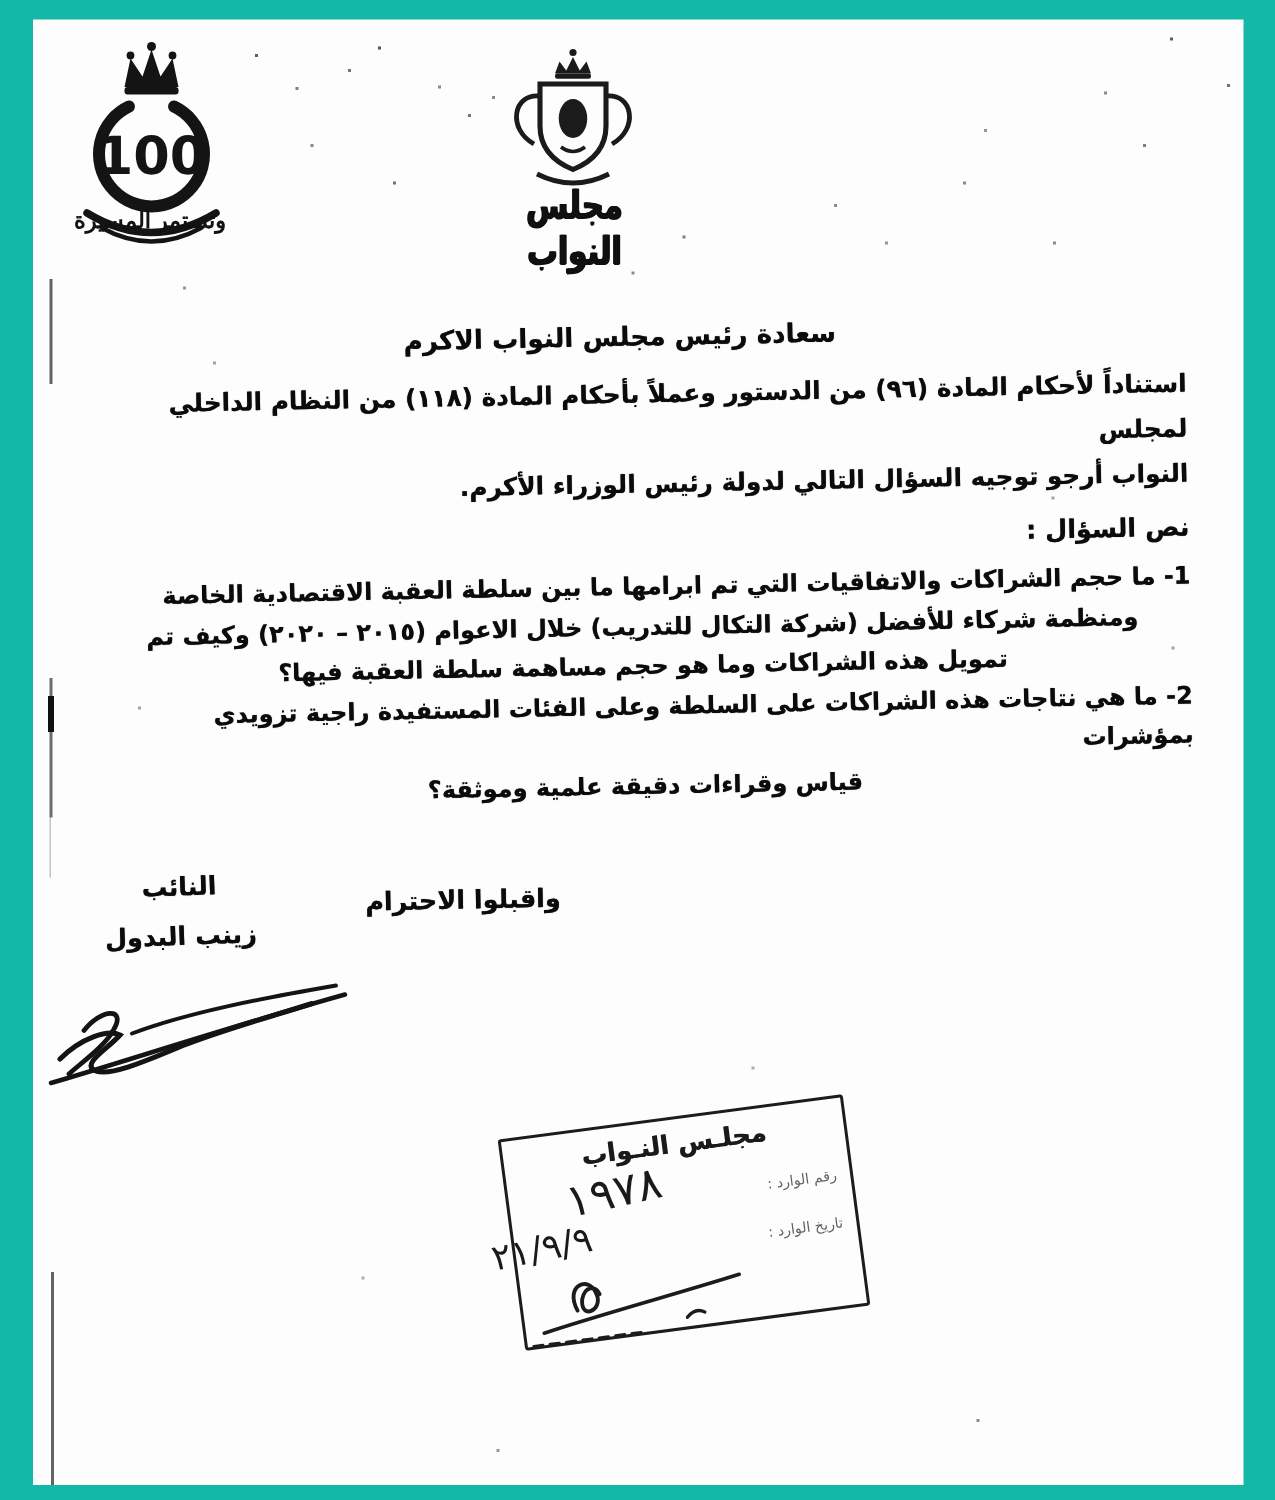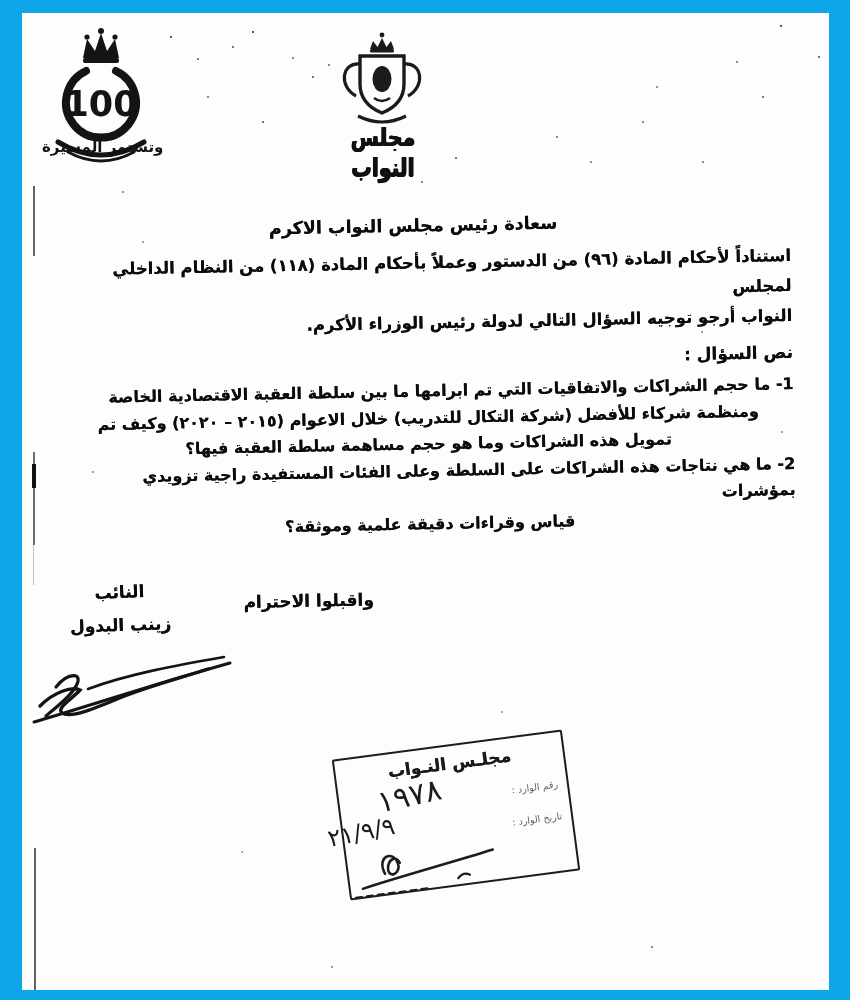--- a/index.html
+++ b/index.html
@@ -1,37 +1,37 @@
 <!DOCTYPE html>
 <html lang="ar"><head>
 <meta charset="utf-8">
 <style>
   html,body{margin:0;padding:0;}
-  #screen{position:relative;width:850px;height:1000px;background:#0ea5e9;overflow:hidden;
+  #screen{position:relative;width:850px;height:1000px;background:#14b8a6;overflow:hidden;
           font-family:"DejaVu Sans",sans-serif;}
   #paper{position:absolute;left:22px;top:13px;width:807px;height:977px;background:#fdfdfd;}
 
   
   .scanline{position:absolute;background:#3c3c3c;}
   .speckles{position:absolute;left:0;top:0;width:2px;height:2px;background:transparent;
     box-shadow:170px 36px rgba(25,25,25,.7),197px 58px rgba(25,25,25,.55),232px 46px rgba(25,25,25,.6),
     252px 31px rgba(25,25,25,.75),292px 57px rgba(25,25,25,.5),312px 76px rgba(25,25,25,.6),
     207px 96px rgba(25,25,25,.5),262px 121px rgba(25,25,25,.6),328px 64px rgba(25,25,25,.5),
     455px 157px rgba(25,25,25,.55),556px 136px rgba(25,25,25,.5),642px 121px rgba(25,25,25,.5),
     762px 96px rgba(25,25,25,.55),702px 161px rgba(25,25,25,.5),818px 56px rgba(25,25,25,.6),
     736px 61px rgba(25,25,25,.5),656px 86px rgba(25,25,25,.45),590px 161px rgba(25,25,25,.45),
     421px 181px rgba(25,25,25,.5),122px 191px rgba(25,25,25,.45),142px 241px rgba(25,25,25,.4),
     701px 331px rgba(25,25,25,.4),92px 471px rgba(25,25,25,.4),781px 431px rgba(25,25,25,.4),
     651px 946px rgba(25,25,25,.5),331px 966px rgba(25,25,25,.45),501px 711px rgba(25,25,25,.35),
     241px 851px rgba(25,25,25,.35),780px 25px rgba(25,25,25,.7);}
 
   
   #centennial{position:absolute;left:38px;top:26px;width:126px;height:148px;}
-  #centennial-slogan{position:absolute;left:42px;top:138px;width:140px;text-align:left;
-    font-weight:bold;font-size:15px;color:#121212;direction:rtl;}
+  #centennial-slogan{position:absolute;left:30px;top:138px;width:140px;text-align:center;
+    font-weight:bold;font-size:15px;color:#121212;direction:rtl;font-family:Liberation Serif, serif;}
 
   
   #coat{position:absolute;left:328px;top:30px;width:108px;height:102px;}
   #emblem-title{position:absolute;left:318px;top:128px;width:130px;text-align:center;direction:rtl;
     font-size:20px;font-weight:800;color:#101010;transform:scale(1.02,1.28);
     text-shadow:.6px 0 #101010,-.6px 0 #101010,0 .4px #101010;}
 
   
   #letter{position:absolute;left:58px;top:204px;width:732px;direction:rtl;color:#0b0b0b;
     font-weight:700;transform:rotate(-1.15deg);transform-origin:top right;

